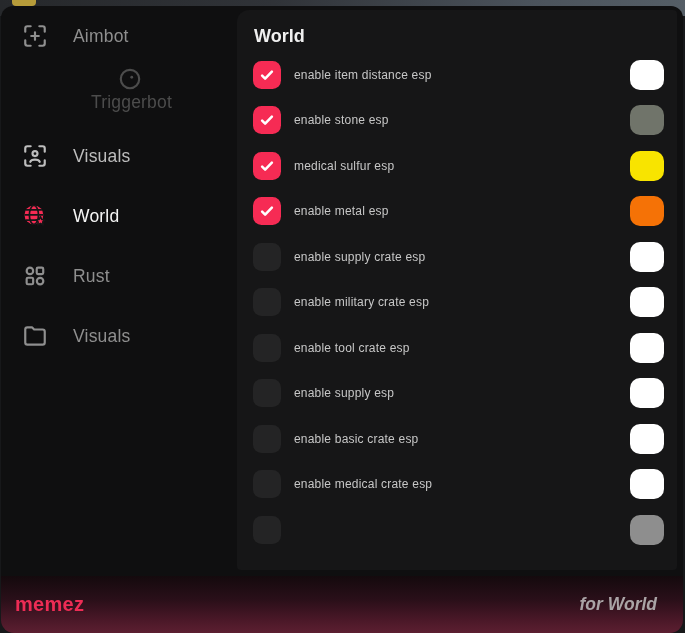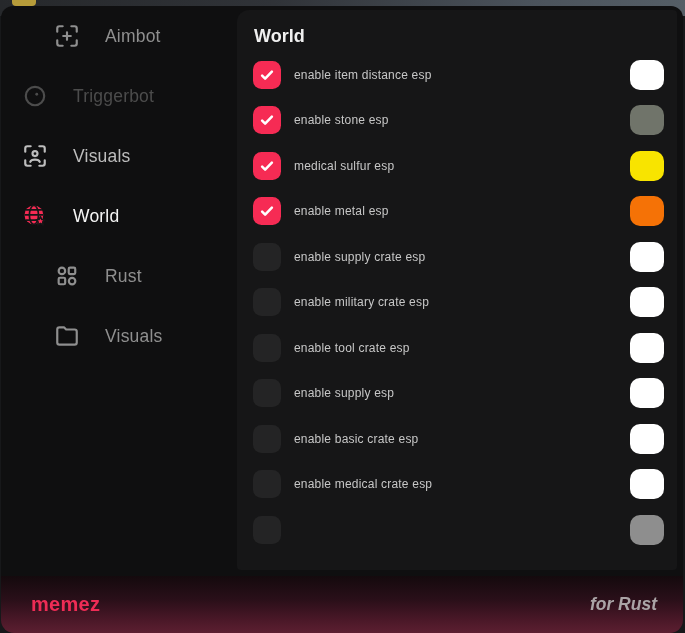--- a/index.html
+++ b/index.html
@@ -26,23 +26,23 @@
   
   .sidebar{position:absolute;left:0;top:0;width:236px;height:570px;}
   .side-item{
     display:flex;align-items:center;height:60px;cursor:pointer;
   }
   .side-item .icon{
     width:26px;height:26px;margin-left:21px;flex:0 0 26px;display:flex;align-items:center;justify-content:center;
   }
   .side-item .icon svg{width:26px;height:26px;display:block;}
   .side-item .lbl{margin-left:25px;font-size:17.5px;font-weight:500;letter-spacing:.2px;}
-  .side-item.default{color:#8f8f8f;padding-left:32px;}
+  .side-item.default{color:#8f8f8f;}
   .side-item.light{color:#bdbdbd;}
-  .side-item.disabled{color:#4c4c4c;}
+  .side-item.disabled{color:#4c4c4c;flex-direction:column;}
   .side-item.active .lbl{color:#f5f5f5;}
   .side-item.active .icon{color:var(--accent);}
   
   .panel{
     position:absolute;left:236px;top:4px;width:440px;height:560px;
     background:#161617;border-radius:12px 4px 4px 4px;overflow:hidden;
   }
   .panel-title{
     padding:13px 0 3px 17px;font-size:18px;font-weight:600;color:#f0f0f0;height:26px;line-height:26px;
   }
@@ -57,21 +57,21 @@
   .row .lbl{margin-left:13px;font-size:12px;color:#c7c7c7;letter-spacing:.2px;flex:1 1 auto;}
   .swatch{
     width:34px;height:30px;border-radius:10px;margin-right:13px;flex:0 0 34px;cursor:pointer;
   }
   
   .footer{
     position:absolute;left:0;bottom:0;width:100%;height:57px;
     background:linear-gradient(180deg,#140a0d 0%,#2a0f19 42%,#4b1828 78%,#5c1f31 100%);
     display:flex;align-items:center;justify-content:space-between;
   }
-  .brand{margin-left:30px;font-size:20px;font-weight:700;color:#ee2c55;letter-spacing:.3px;}
+  .brand{margin-left:14px;font-size:20px;font-weight:700;color:#ee2c55;letter-spacing:.3px;}
   .tagline{margin-right:26px;font-size:17.5px;font-weight:600;font-style:italic;color:#aaa4a6;}
 </style>
 </head>
 <body>
 
 <div class="backdrop">
   <div class="backdrop-blob"></div>
 </div>
 
 <div class="window">
@@ -218,16 +218,16 @@
         <div class="row">
           <div class="checkbox"></div>
           <span class="lbl"></span>
           <div class="swatch" style="background: rgb(142, 142, 142);"></div>
         </div>
       </div>
   </section>
 
   <footer class="footer">
     <span class="brand">memez</span>
-    <span class="tagline">for Rust</span>
+    <span class="tagline">for World</span>
   </footer>
 
 </div>
 
 </body></html>

